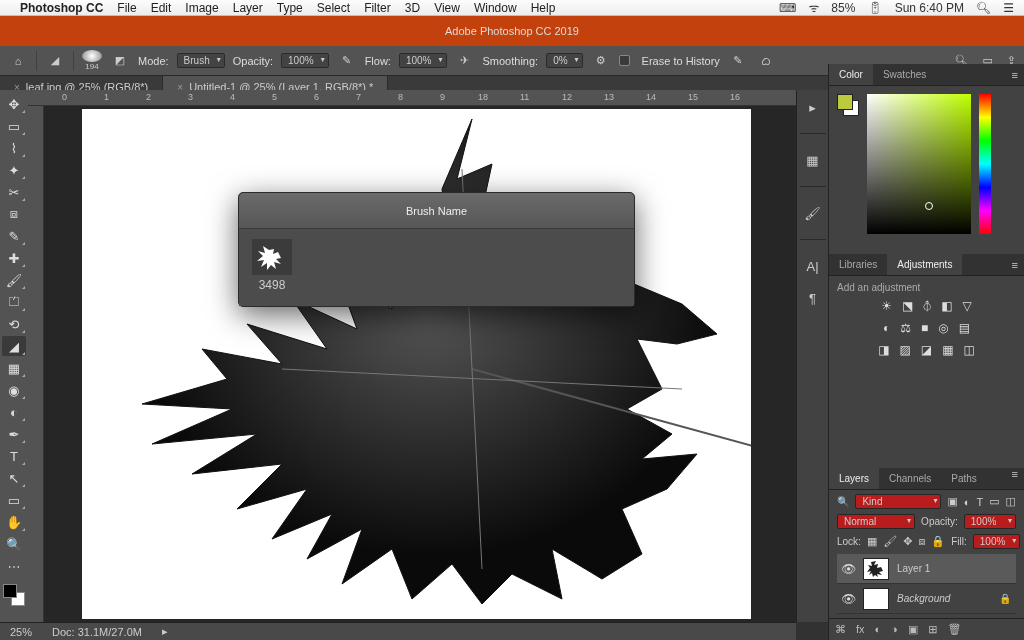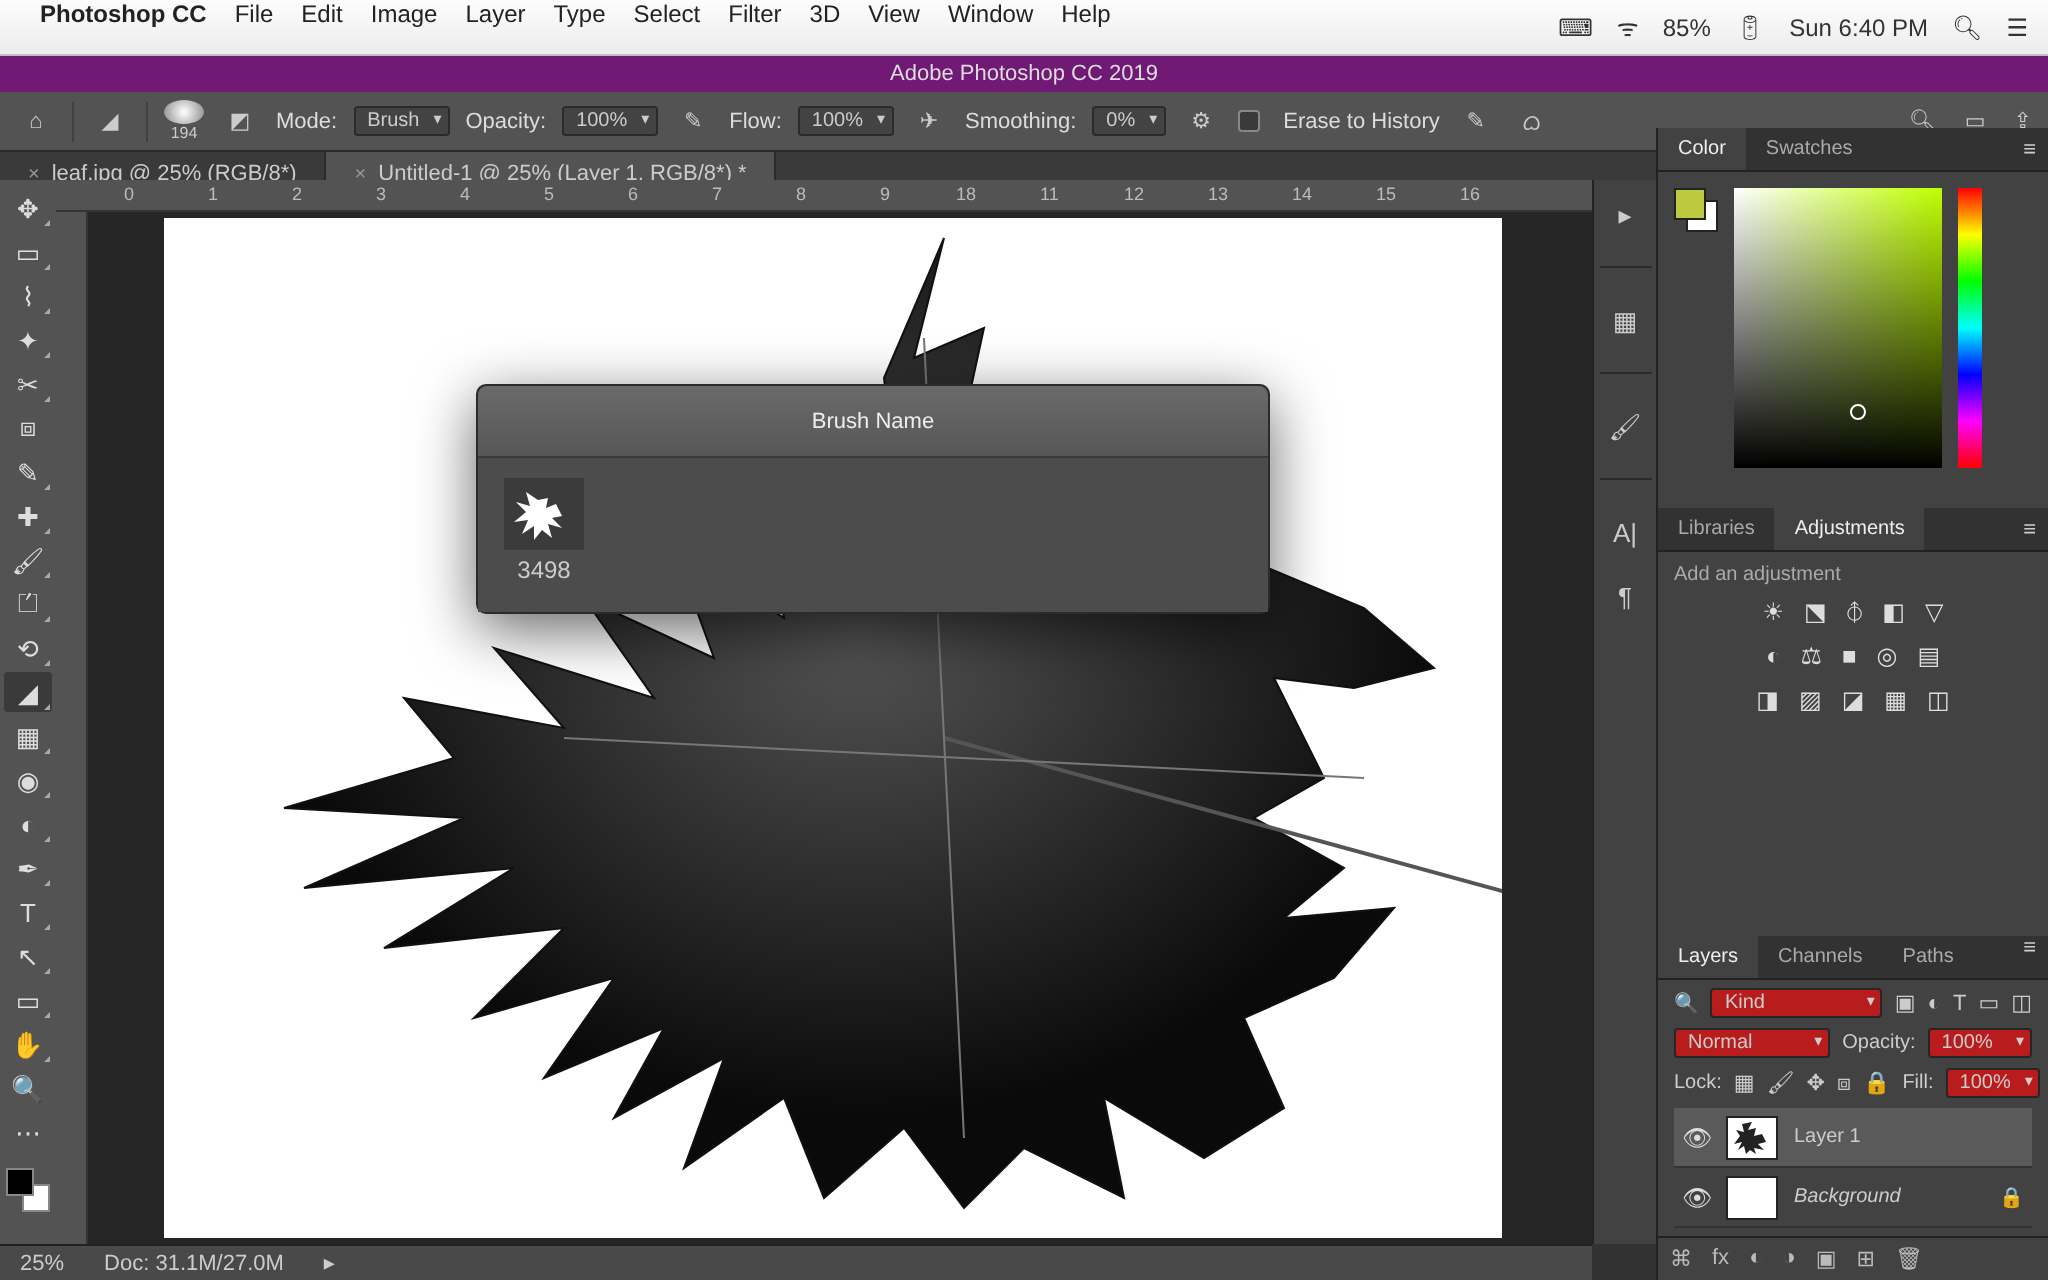--- a/index.html
+++ b/index.html
@@ -1,23 +1,23 @@
 <!DOCTYPE html>
 <html><head>
 <meta charset="utf-8">
 <style>
 *{margin:0;padding:0;box-sizing:border-box;font-family:-apple-system,Helvetica,Arial,sans-serif;color:#ccc;font-size:11px;user-select:none}
 body{width:1024px;height:640px;background:#323232;overflow:hidden;position:relative}
-.mac-menu{height:28px;background:linear-gradient(#fdfdfd,#ececec);display:flex;padding:0 10px;border-bottom:1px solid #bfbfbf}
+.mac-menu{height:16px;background:linear-gradient(#fdfdfd,#ececec);display:flex;align-items:center;padding:0 10px;border-bottom:1px solid #bfbfbf}
 .mac-menu .apple{font-size:13px;color:#333;margin-right:10px}
 .mac-menu .mi{color:#222;font-size:12px;margin-right:14px}
 .mac-menu .mi.bold{font-weight:600}
 .mac-right{margin-left:auto;display:flex;align-items:center;gap:12px}
 .mac-right span{color:#333;font-size:12px}
-.titlebar{height:18px;background:#701a75;display:flex;align-items:center;justify-content:center;font-size:11px;color:#ddd}
+.titlebar{height:30px;background:#c2410c;display:flex;align-items:center;justify-content:center;font-size:11px;color:#ddd}
 .optbar{height:30px;background:#535353;border-bottom:1px solid #2a2a2a;display:flex;align-items:center;padding:0 8px;gap:8px}
 .optbar .sq{width:20px;height:20px;display:flex;align-items:center;justify-content:center}
 .optbar .lbl{color:#ddd;font-size:11px}
 .optbar .dd{background:#434343;border:1px solid #2a2a2a;border-radius:2px;padding:1px 14px 1px 6px;font-size:10px;position:relative}
 .optbar .dd::after{content:"▾";position:absolute;right:3px;top:1px;font-size:8px}
 .optbar .vline{width:1px;height:20px;background:#404040}
 .opt-right{margin-left:auto;display:flex;gap:14px;align-items:center}
 .tabs{height:22px;background:#3a3a3a;display:flex;align-items:stretch}
 .tab{padding:0 14px;display:flex;align-items:center;gap:6px;font-size:11px;color:#ccc;border-right:1px solid #2a2a2a}
 .tab.active{background:#535353}

